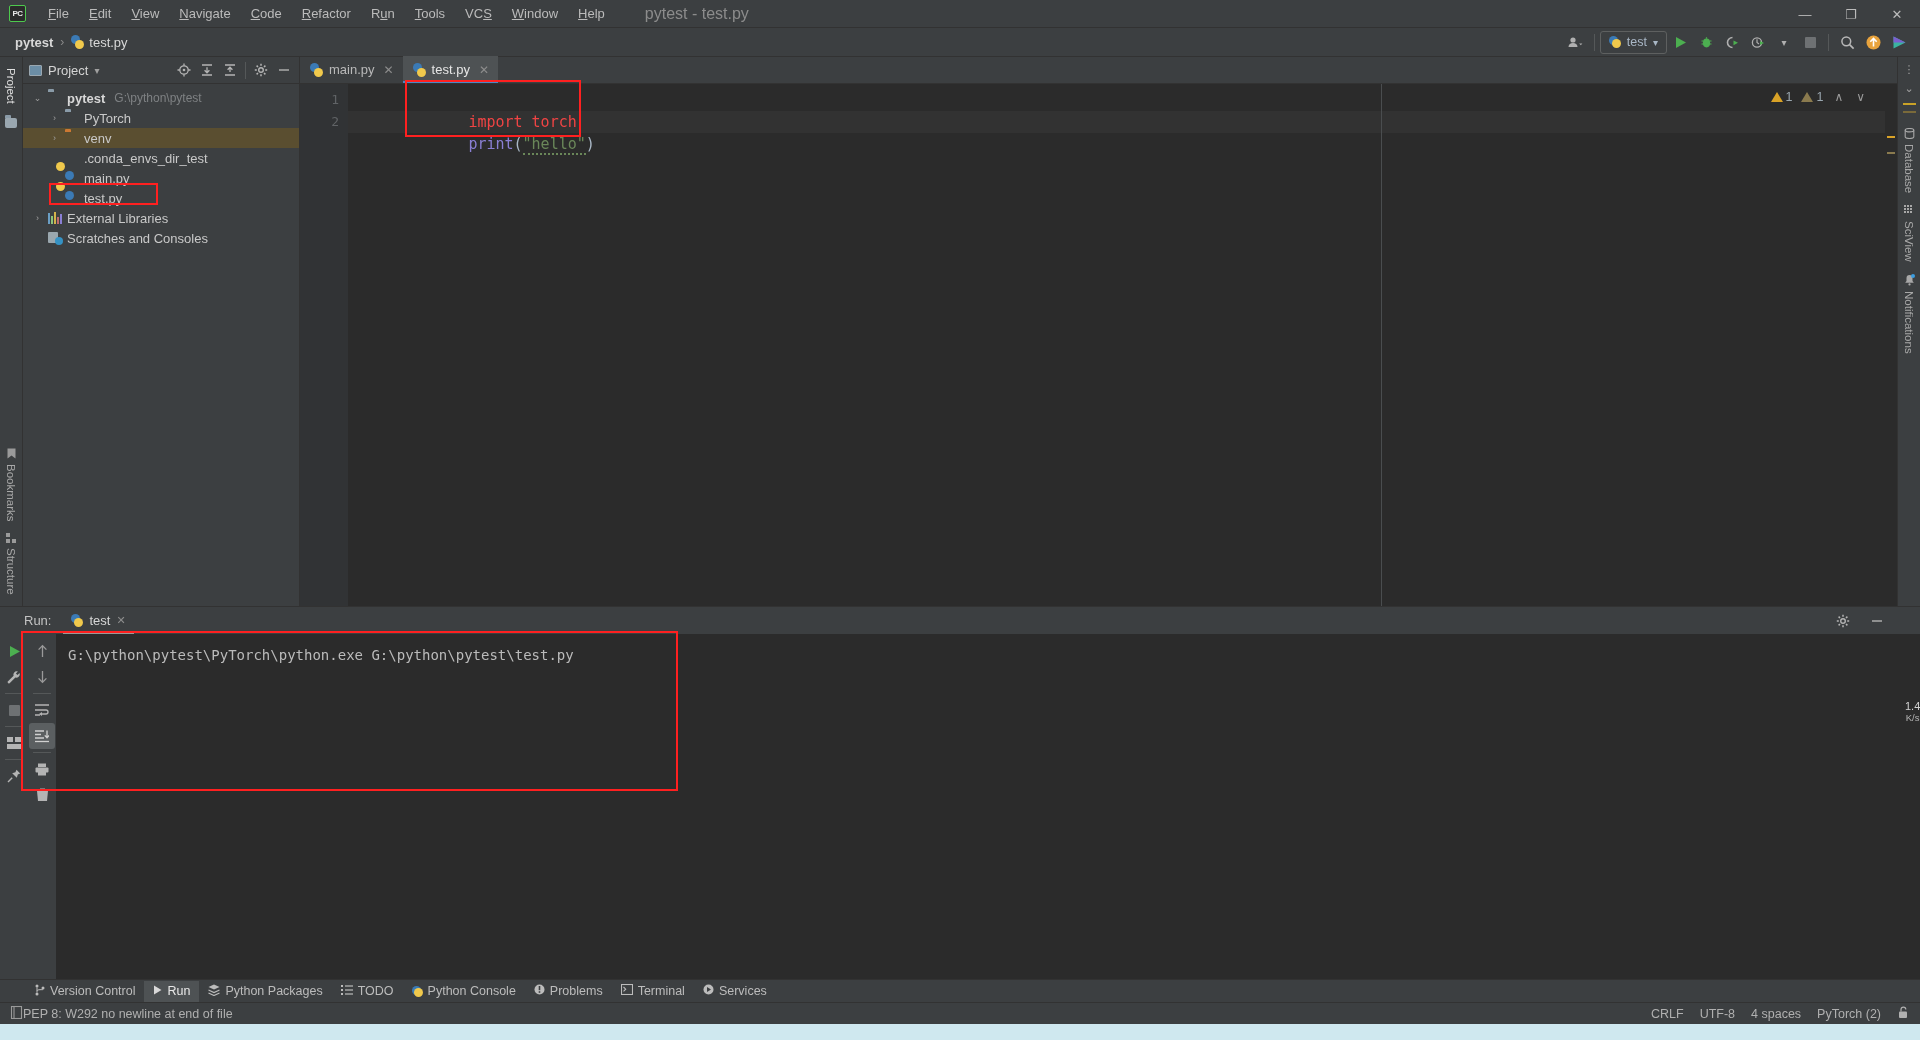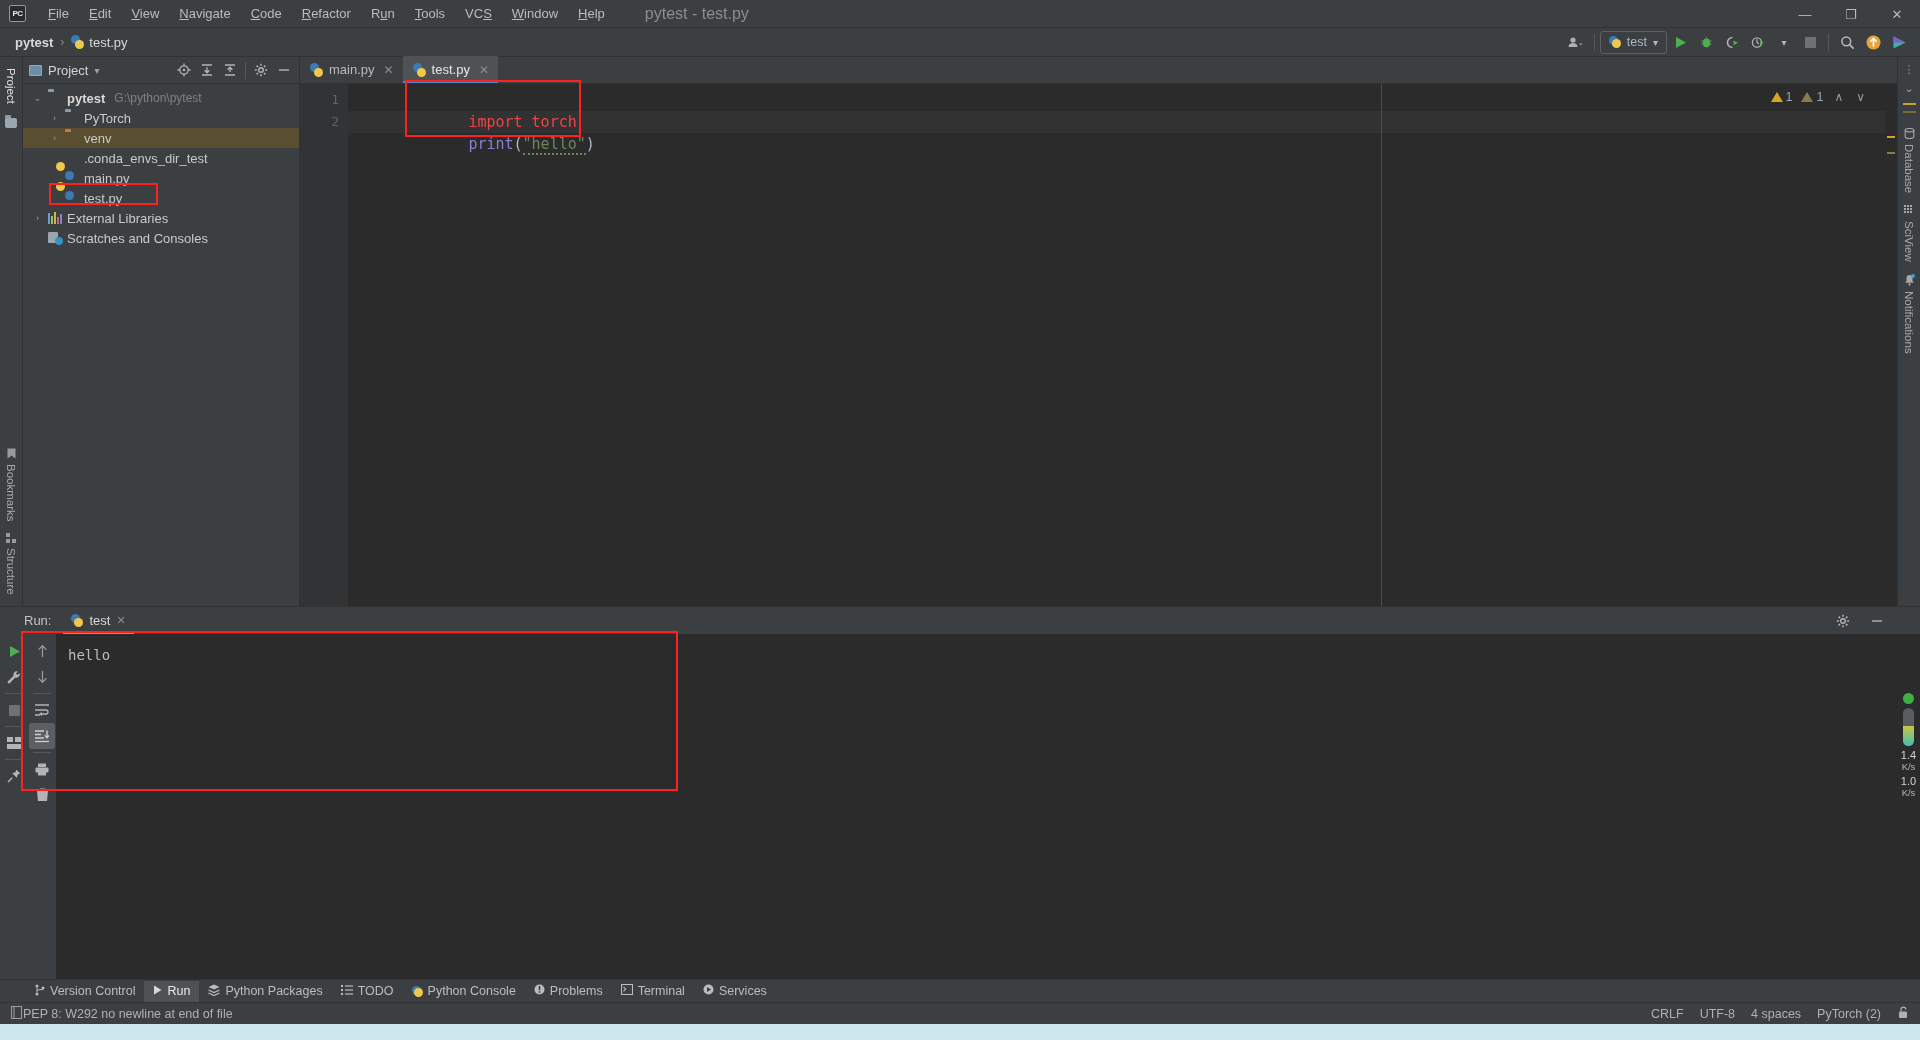--- a/index.html
+++ b/index.html
@@ -238,21 +238,21 @@
     height: 22px; flex: 0 0 22px; background: #3c3f41; display: flex; align-items: center;
     font-size: 12.5px; color: #b0b0b0; position: relative; border-top: 1px solid #323232;
   }
   .sb-left { display:flex; align-items:center; gap:0; margin-left: 10px;}
   .sb-right { position:absolute; right: 10px; display:flex; align-items:center; gap:16px;}
 
   .taskbar { height: 16px; flex: 0 0 16px; background: #cfe8ef; }
 
   
   .netmeter {
-    position:absolute; right:0; width:23px; display:flex; flex-direction:column;
+    position:absolute; right:0; width:23px; display:flex; flex-direction:row;
     align-items:center; gap:4px; font-size:10px; color:#c8c8c8;
   }
   .greendot{width:11px;height:11px;border-radius:50%;background:#3cb043;}
   .capsule{width:11px;height:38px;border-radius:6px;background:#5a5d5f;position:relative;overflow:hidden;}
   .capsule i{position:absolute;bottom:0;left:0;width:100%;height:20px;background:linear-gradient(#cfc44a,#3ec0b0);}
   .netline{display:flex;flex-direction:column;align-items:center;line-height:11px;}
   .netline b{font-weight:normal;font-size:11px;color:#d2d2d2;}
   .netline s{text-decoration:none;font-size:9.5px;color:#b4b4b4;}
 </style>
 </head>
@@ -701,21 +701,21 @@
         </div>
         <div class="rt">
           <svg width="13" height="14" viewBox="0 0 13 14">
               <path d="M1 3h11l-1 10H2z" fill="#b4b4b4"></path>
               <rect x="4" y="0.5" width="5" height="2" fill="#b4b4b4"></rect>
             </svg>
         </div>
       </div>
 
       <div class="console">
-        <div class="out">hello</div>
+        <div class="cmd">G:\python\pytest\PyTorch\python.exe G:\python\pytest\test.py</div>
         <div class="blank"></div>
       </div>
 
       <div class="netmeter" style="top:86px">
         <div class="greendot"></div>
         <div class="capsule">
             <i></i>
           </div>
         <div class="netline">
           <b>1.4</b>

